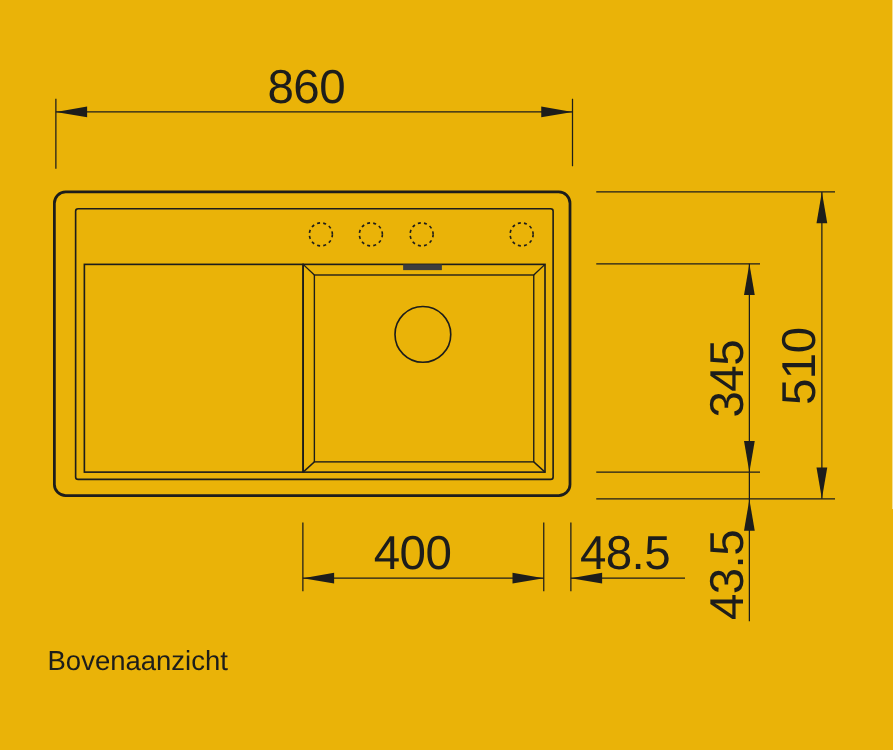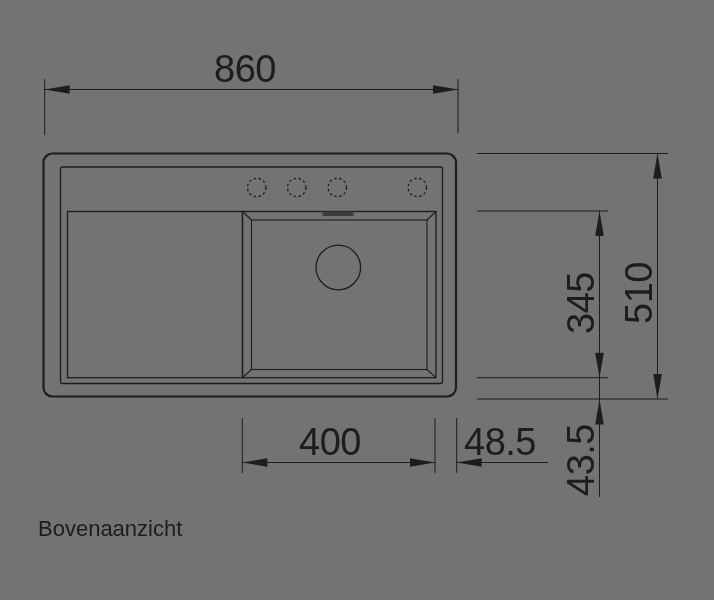--- a/index.html
+++ b/index.html
@@ -4,21 +4,21 @@
 <style>
   html, body {
     margin: 0;
     padding: 0;
     background: #ffffff;
   }
   #stage {
     position: relative;
     width: 714px;
     height: 600px;
-    background: #737373;
+    background: #eab308;
     overflow: hidden;
     font-family: "Liberation Sans", sans-serif;
   }
   svg { display: block; }
   .draw-line {
     fill: none;
     stroke: #1d1d1b;
     stroke-width: 1.3;
   }
   .thin {

